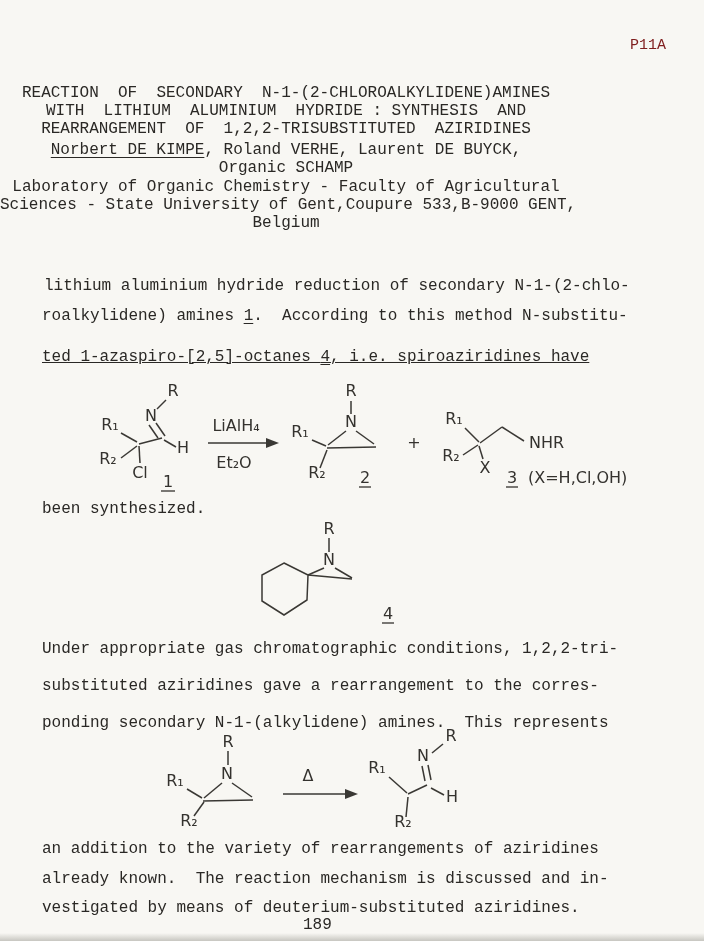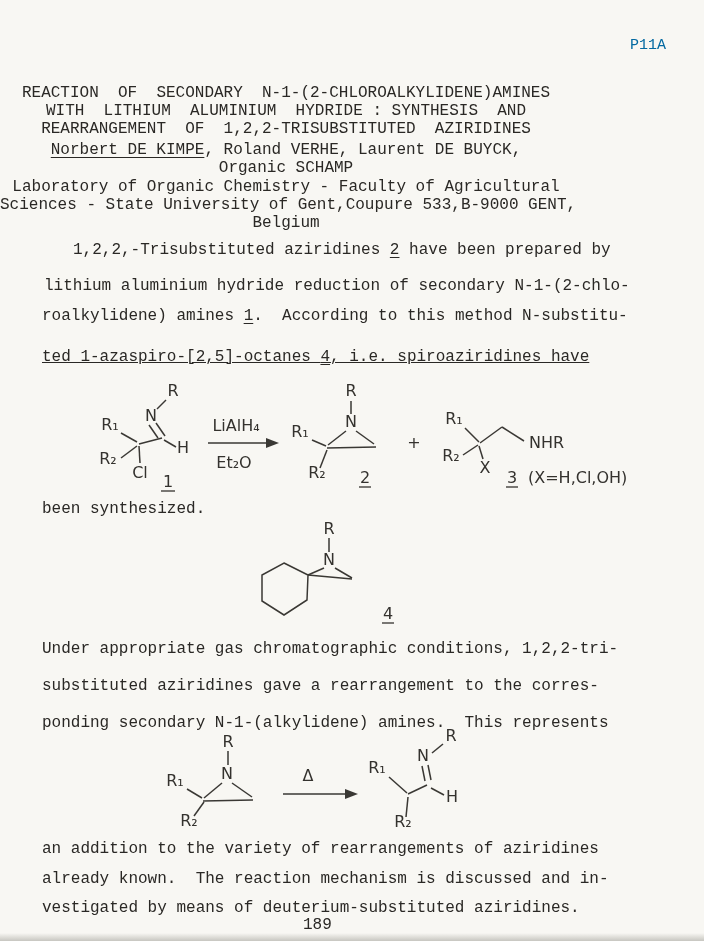--- a/index.html
+++ b/index.html
@@ -5,21 +5,21 @@
   html,body { margin:0; padding:0; background:#e8e7e3; }
   .page {
     position:relative; width:704px; height:941px; overflow:hidden;
     background:#f8f7f3;
     font-family:"Liberation Mono", monospace;
     color:#2a2825;
   }
   .tl { position:absolute; font-size:16px; line-height:18px; white-space:pre; }
   .center { left:0; width:572px; text-align:center; }
   .u { text-decoration:underline; text-underline-offset:3px; }
-  .header-code { position:absolute; font-size:15px; color:#0369a1; }
+  .header-code { position:absolute; font-size:15px; color:#7f1d1d; }
   .pageno { position:absolute; font-size:16px; }
   svg.scheme { position:absolute; }
   svg.scheme text {
     font-family:"DejaVu Sans", sans-serif;
     font-size:16px; fill:#34322e;
   }
   svg.scheme .bond { stroke:#3a3834; stroke-width:1.5; fill:none; }
   svg.scheme .head { fill:#3a3834; stroke:none; }
   svg.scheme .ul { stroke:#34322e; stroke-width:1.3; }
   .scan-edge {
@@ -38,21 +38,20 @@
   <div class="tl center" style="top:102px;">WITH  LITHIUM  ALUMINIUM  HYDRIDE : SYNTHESIS  AND</div>
   <div class="tl center" style="top:120px;">REARRANGEMENT  OF  1,2,2-TRISUBSTITUTED  AZIRIDINES</div>
 
   <div class="tl center" style="top:141px;"><span class="u">Norbert DE KIMPE</span><span>, Roland VERHE, Laurent DE BUYCK,</span></div>
   <div class="tl center" style="top:159px;">Organic SCHAMP</div>
 
   <div class="tl center" style="top:178px;">Laboratory of Organic Chemistry - Faculty of Agricultural</div>
   <div class="tl center" style="top:196px;text-align:right;">Sciences - State University of Gent,Coupure 533,B-9000 GENT,</div>
   <div class="tl center" style="top:214px;">Belgium</div>
 
-  <div class="tl" style="left:73px; top:241px;"><span>1,2,2,-Trisubstituted aziridines </span><span class="u">2</span><span> have been prepared by</span></div>
   <div class="tl" style="left:44px; top:277px;">lithium aluminium hydride reduction of secondary N-1-(2-chlo-</div>
   <div class="tl" style="left:42px; top:307px;"><span>roalkylidene) amines </span><span class="u">1</span><span>.  According to this method N-substitu-</span></div>
   <div class="tl" style="left:42px; top:348px;text-decoration:underline;"><span>ted 1-azaspiro-[2,5]-octanes </span><span class="u">4</span><span>, i.e. spiroaziridines have</span></div>
 
   <svg class="scheme" style="left:50px; top:376px;" width="620" height="132" viewBox="0 0 620 132">
     <g>
       <text x="123" y="20" text-anchor="middle">R</text>
       <line class="bond" x1="116" y1="24" x2="107" y2="33"></line>
       <text x="101" y="45" text-anchor="middle">N</text>
       <line class="bond" x1="99" y1="49" x2="108" y2="62"></line>

